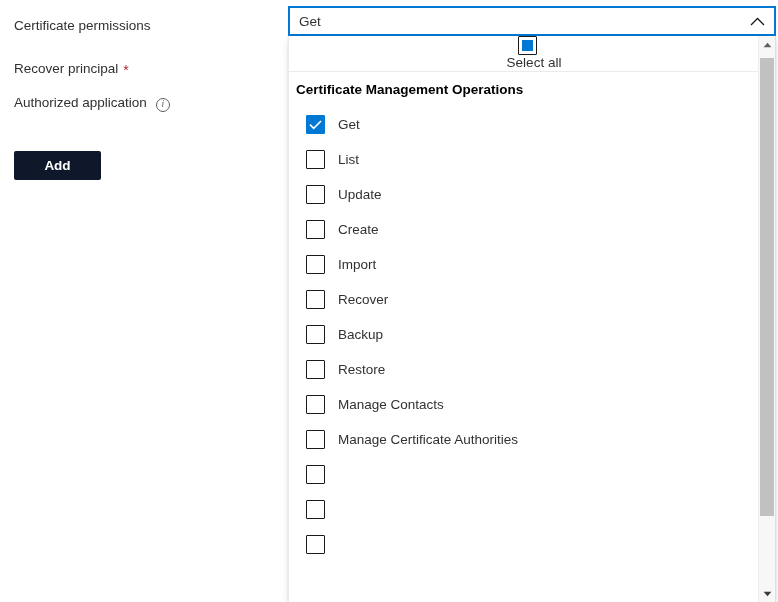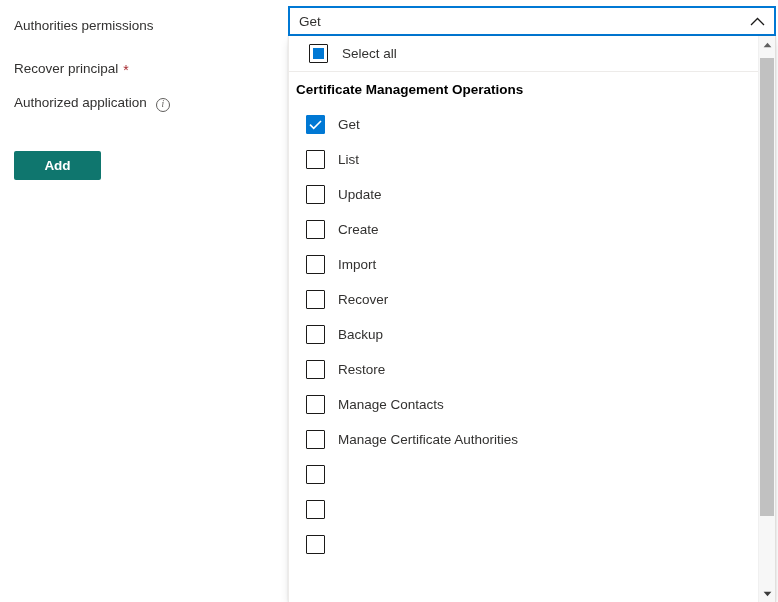--- a/index.html
+++ b/index.html
@@ -65,21 +65,21 @@
     box-sizing: border-box;
   }
   .info-icon span { position: relative; top: -0.5px; }
 
   .add-button {
     position: absolute;
     left: 14px;
     top: 151px;
     width: 87px;
     height: 29px;
-    background: #0f766e;
+    background: #0f172a;
     color: #ffffff;
     border: none;
     border-radius: 2px;
     font-family: "Liberation Sans", sans-serif;
     font-size: 13.5px;
     font-weight: bold;
     cursor: pointer;
     padding: 0;
   }
 
@@ -135,24 +135,25 @@
     top: 0;
     right: 17px;
     bottom: 0;
     overflow: hidden;
   }
 
   .select-all-row {
     height: 36px;
     display: flex;
     align-items: center;
-    padding-left: 20px;
+    padding-left: 7px;
     border-bottom: 1px solid #edebe9;
     box-sizing: border-box;
     cursor: pointer;
+    flex-direction: column;
   }
 
   .group-header {
     height: 35px;
     display: flex;
     align-items: center;
     padding-left: 7px;
     box-sizing: border-box;
     font-size: 13.5px;
     font-weight: bold;
@@ -237,21 +238,21 @@
     background: #c1c1c1;
     cursor: pointer;
   }
 </style>
 </head>
 <body>
 
 <div class="form-col">
 
   <div class="field-label label-cert-perms">
-    <span>Authorities permissions</span>
+    <span>Certificate permissions</span>
   </div>
 
   <div class="field-label label-select-principal">
     <span>Recover principal</span>
     <span class="req-asterisk">*</span>
   </div>
 
   <div class="field-label label-authorized-app">
     <span>Authorized application</span>
     <span class="info-icon">

